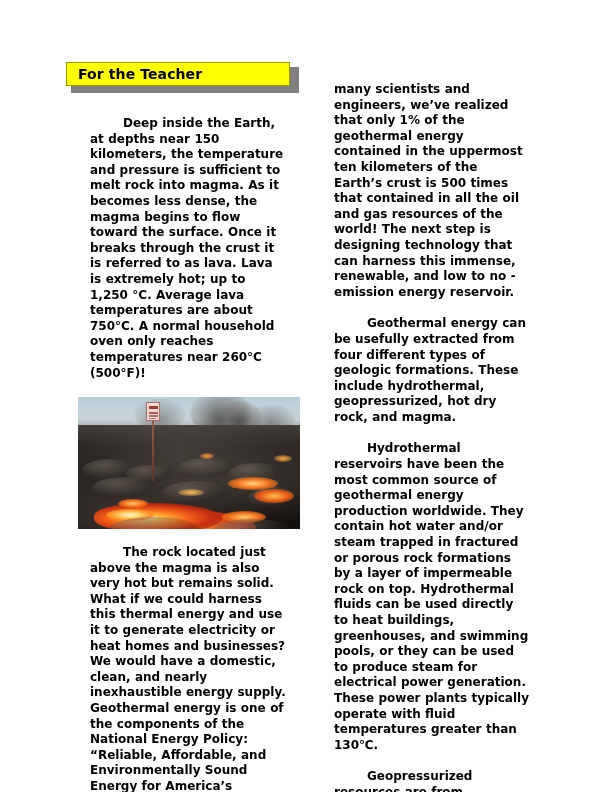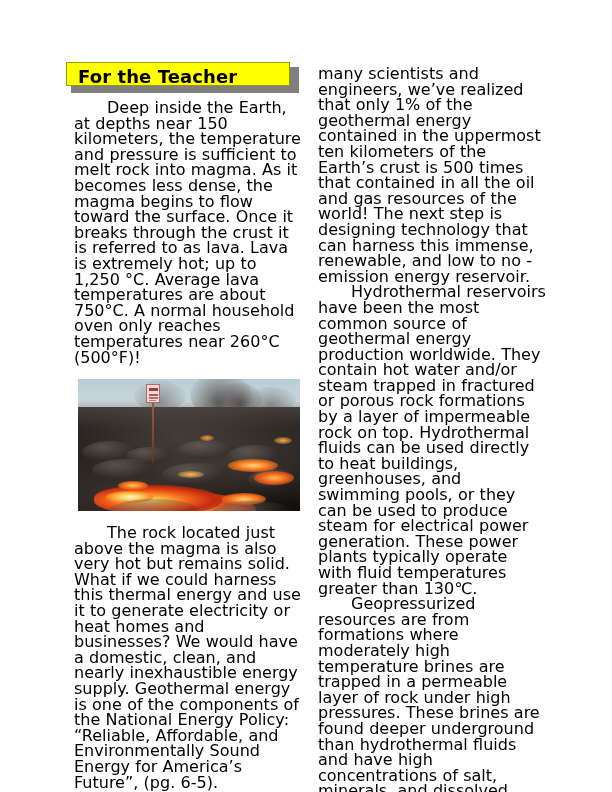--- a/index.html
+++ b/index.html
@@ -46,45 +46,46 @@
     background: #ffff00;
     border: 1px solid #999900;
     box-sizing: border-box;
   }
   .banner-label {
     position: absolute;
     left: 12px;
     top: 4px;
     font-family: "DejaVu Sans", sans-serif;
     font-weight: bold;
-    font-size: 18px;
+    font-size: 14px;
     letter-spacing: 0.1px;
     color: #000000;
     white-space: nowrap;
   }
 
   
   .col {
     position: absolute;
     top: 100px;
     width: 228px;
     font-size: 12.1px;
     line-height: 15.6px;
     text-align: left;
     color: #000;
   }
   .col-left  { left: 74px; }
   .col-right { left: 318px; top: 66px; }
 
   p.para {
-    margin: 0;
+    margin: 16px;
     text-indent: 33px;
-    font-size: 16px;
+    font-size: 12px;
     line-height: 15.6px;
     word-spacing: 0.2px;
+    font-weight: bold;
   }
   p.para.cont {
     text-indent: 0;
   }
 
   
   .photo-wrap {
     position: relative;
     margin: 14px 0 14px 4px;
     width: 222px;
@@ -271,20 +272,21 @@
     </div>
 
     <p class="para">The rock located just above the magma is also very hot but remains solid.  What if we could harness this thermal energy and use it to generate electricity or heat homes and businesses?  We would have a domestic, clean, and nearly inexhaustible energy supply.  Geothermal energy is one of the components of the National Energy Policy: “Reliable, Affordable, and Environmentally Sound Energy for America’s Future”, (pg. 6-5).</p>
 
   </div>
 
   <div class="col col-right">
 
     <p class="para cont">many scientists and engineers, we’ve realized that only 1% of the geothermal energy contained in the uppermost ten kilometers of the Earth’s crust is 500 times that contained in all the oil and gas resources of the world!  The next step is designing technology that can harness this immense, renewable, and low to no - emission energy reservoir.</p>
 
+    <p class="para">Geothermal energy can be usefully extracted from four different types of geologic formations.  These include hydrothermal, geopressurized, hot dry rock, and magma.</p>
 
     <p class="para">Hydrothermal reservoirs have been the most common source of geothermal energy production worldwide.  They contain hot water and/or steam trapped in fractured or porous rock formations by a layer of impermeable rock on top. Hydrothermal fluids can be used directly to heat buildings, greenhouses, and swimming pools, or they can be used to produce steam for electrical power generation. These power plants typically operate with fluid temperatures greater than 130℃.</p>
 
     <p class="para">Geopressurized resources are from formations where moderately high temperature brines are trapped in a permeable layer of rock under high pressures.  These brines are found deeper underground than hydrothermal fluids and have high concentrations of salt, minerals, and dissolved methane gas.  In addition to producing steam for electrical power generation, minerals can be extracted from brines and used as supplementary revenue for a power plant.  This process is known as co-production.</p>
 
   </div>
 
 </div>
 
 </body></html>

